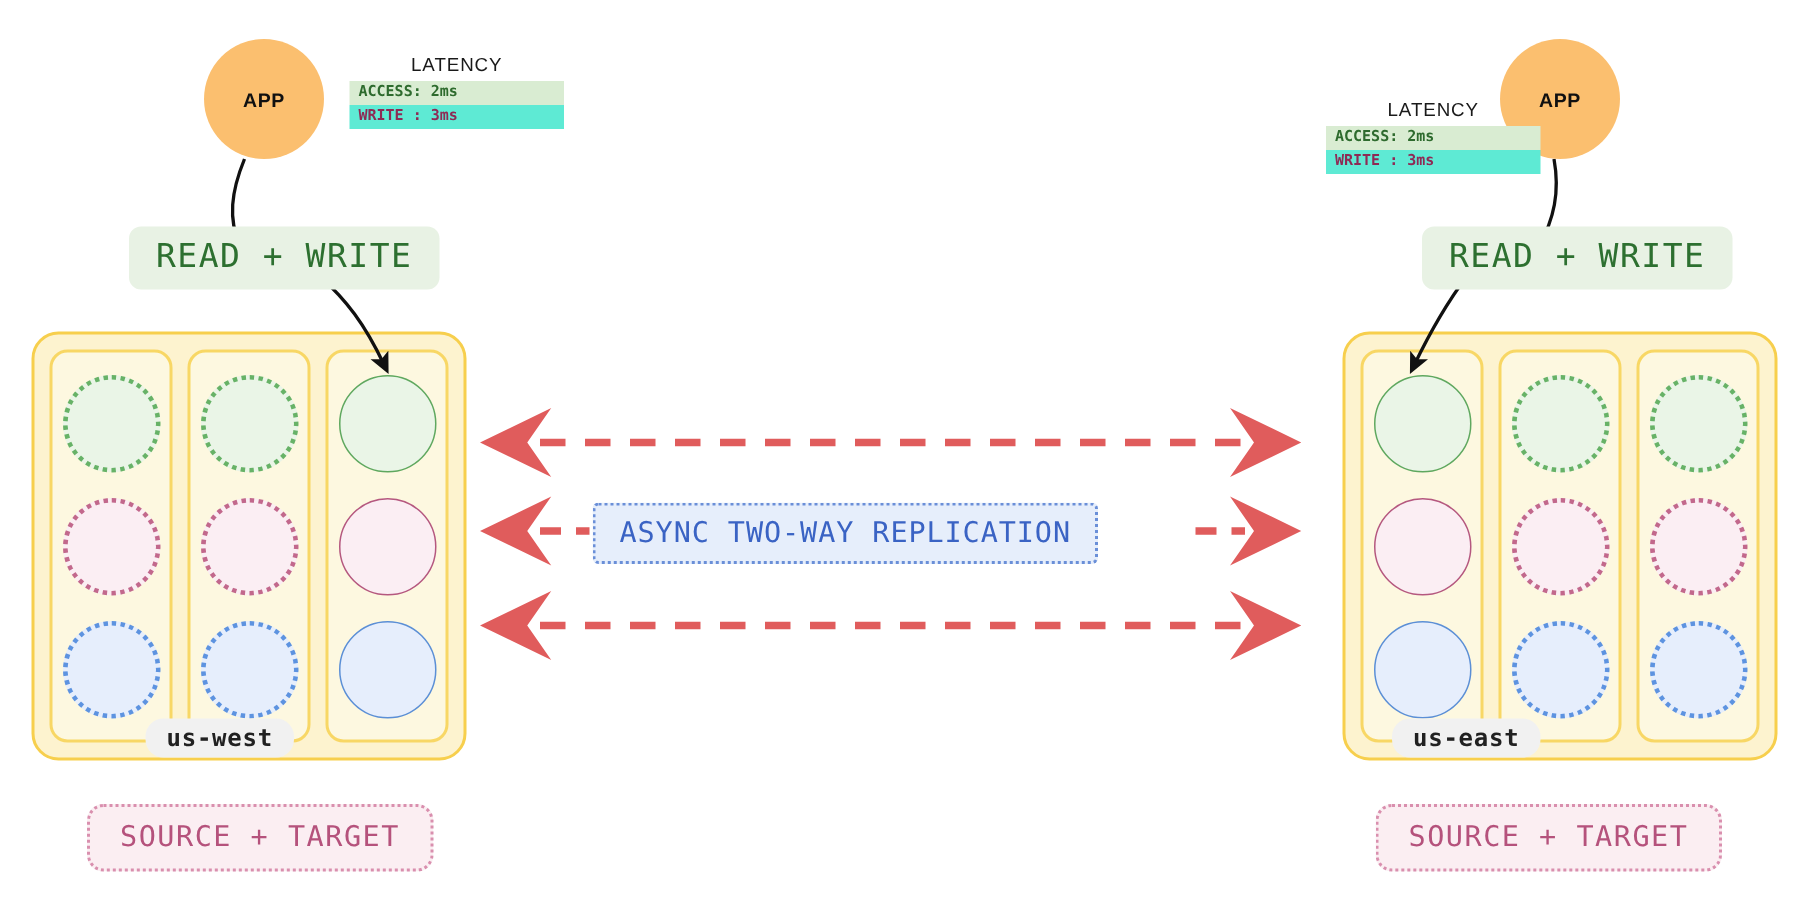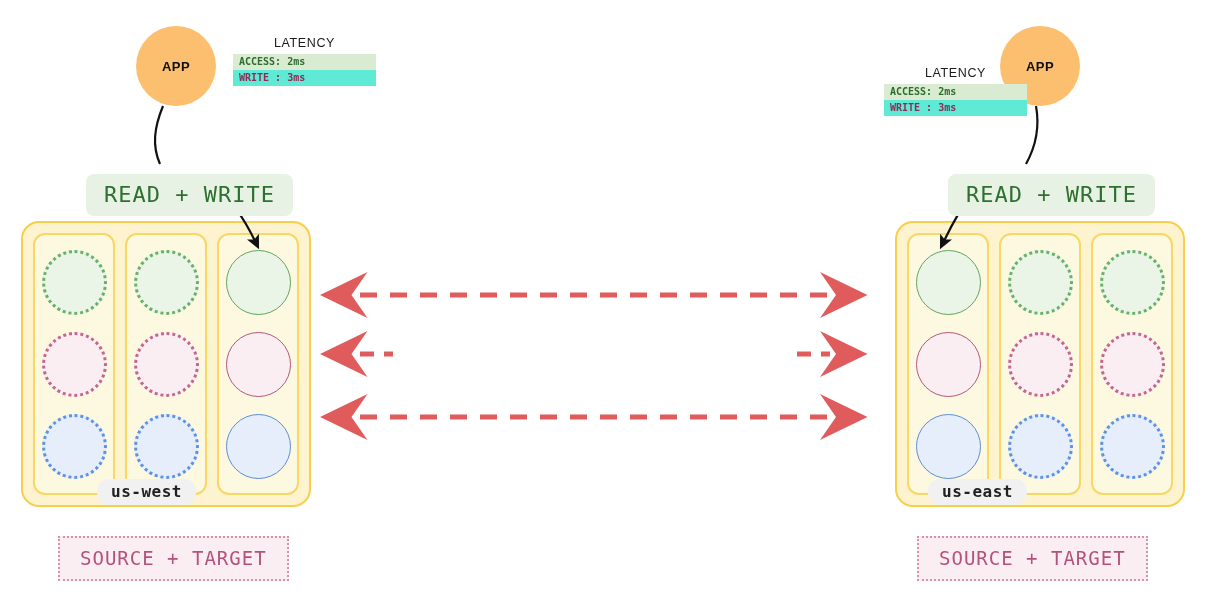--- a/index.html
+++ b/index.html
@@ -81,21 +81,20 @@
     position: absolute;
     background: #e8f2e4;
     border-radius: 8px;
     font-family: "DejaVu Sans Mono", monospace;
     font-size: 22px;
     color: #2d7030;
     letter-spacing: 1px;
     padding: 8px 18px 9px 18px;
     white-space: pre;
     z-index: 5;
-    margin-top: 23px;
   }
   .rw-left  { left: 86px;  top: 151px; }
   .rw-right { left: 948px; top: 151px; }
 
   
   .region {
     position: absolute;
     background: #fdf3cf;
     border: 2.5px solid #f7cf4d;
     border-radius: 18px;
@@ -154,21 +153,21 @@
     white-space: nowrap;
   }
   .region-name-left  { left: 97px; top: 479px; }
   .region-name-right { left: 928px; top: 479px; }
 
   
   .st-pill {
     position: absolute;
     background: #fbeef2;
     border: 2px dotted #d98fae;
-    border-radius: 0;
+    border-radius: 11px;
     font-family: "DejaVu Sans Mono", monospace;
     font-size: 19px;
     color: #b5527c;
     letter-spacing: 1px;
     padding: 9px 20px 10px 20px;
     white-space: pre;
     z-index: 5;
   }
   .st-left  { left: 58px;  top: 536px; }
   .st-right { left: 917px; top: 536px; }
@@ -264,20 +263,21 @@
     <div class="column">
       <div class="node solid green"></div>
       <div class="node solid pink"></div>
       <div class="node solid blue"></div>
     </div>
   </div>
 
   <div class="region-name region-name-left">us-west</div>
   <div class="st-pill st-left">SOURCE + TARGET</div>
 
+  <div class="repl-pill">ASYNC TWO-WAY REPLICATION</div>
 
   <div class="app-node app-right">
     <span>APP</span>
   </div>
 
   <div class="latency latency-right">
     <div class="latency-title">LATENCY</div>
     <div class="latency-row access">ACCESS: 2ms</div>
     <div class="latency-row write">WRITE : 3ms</div>
   </div>

